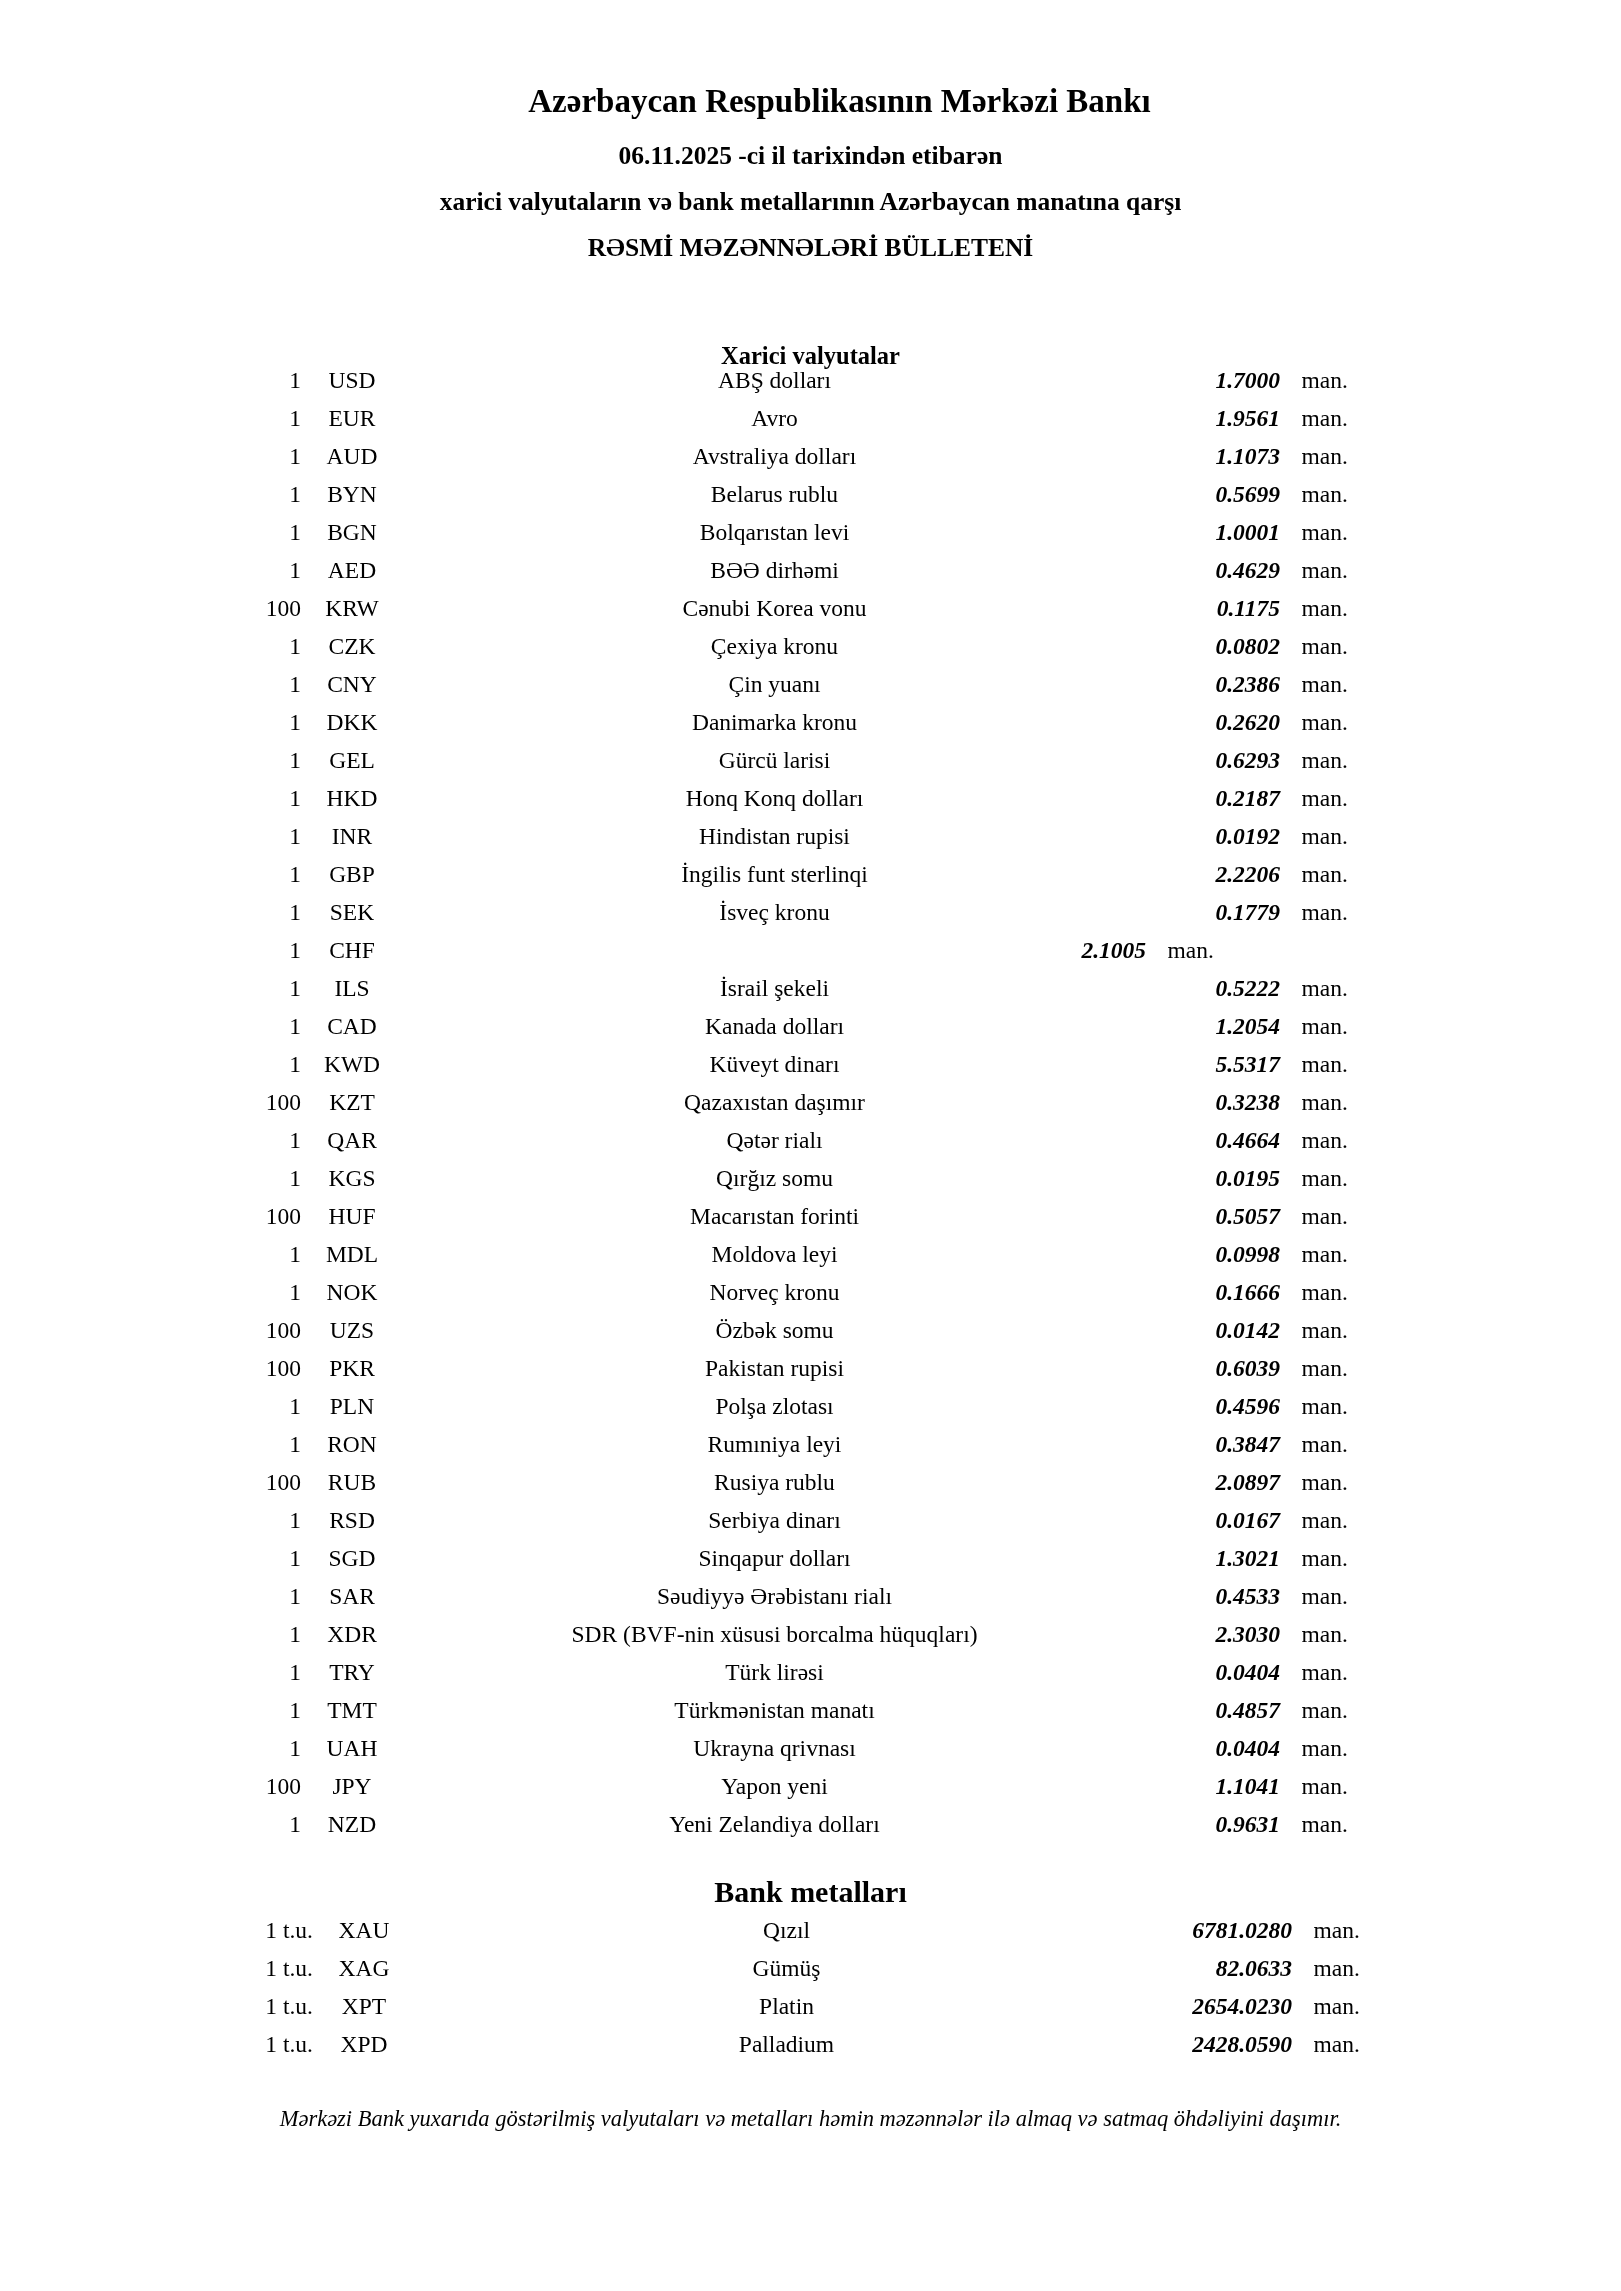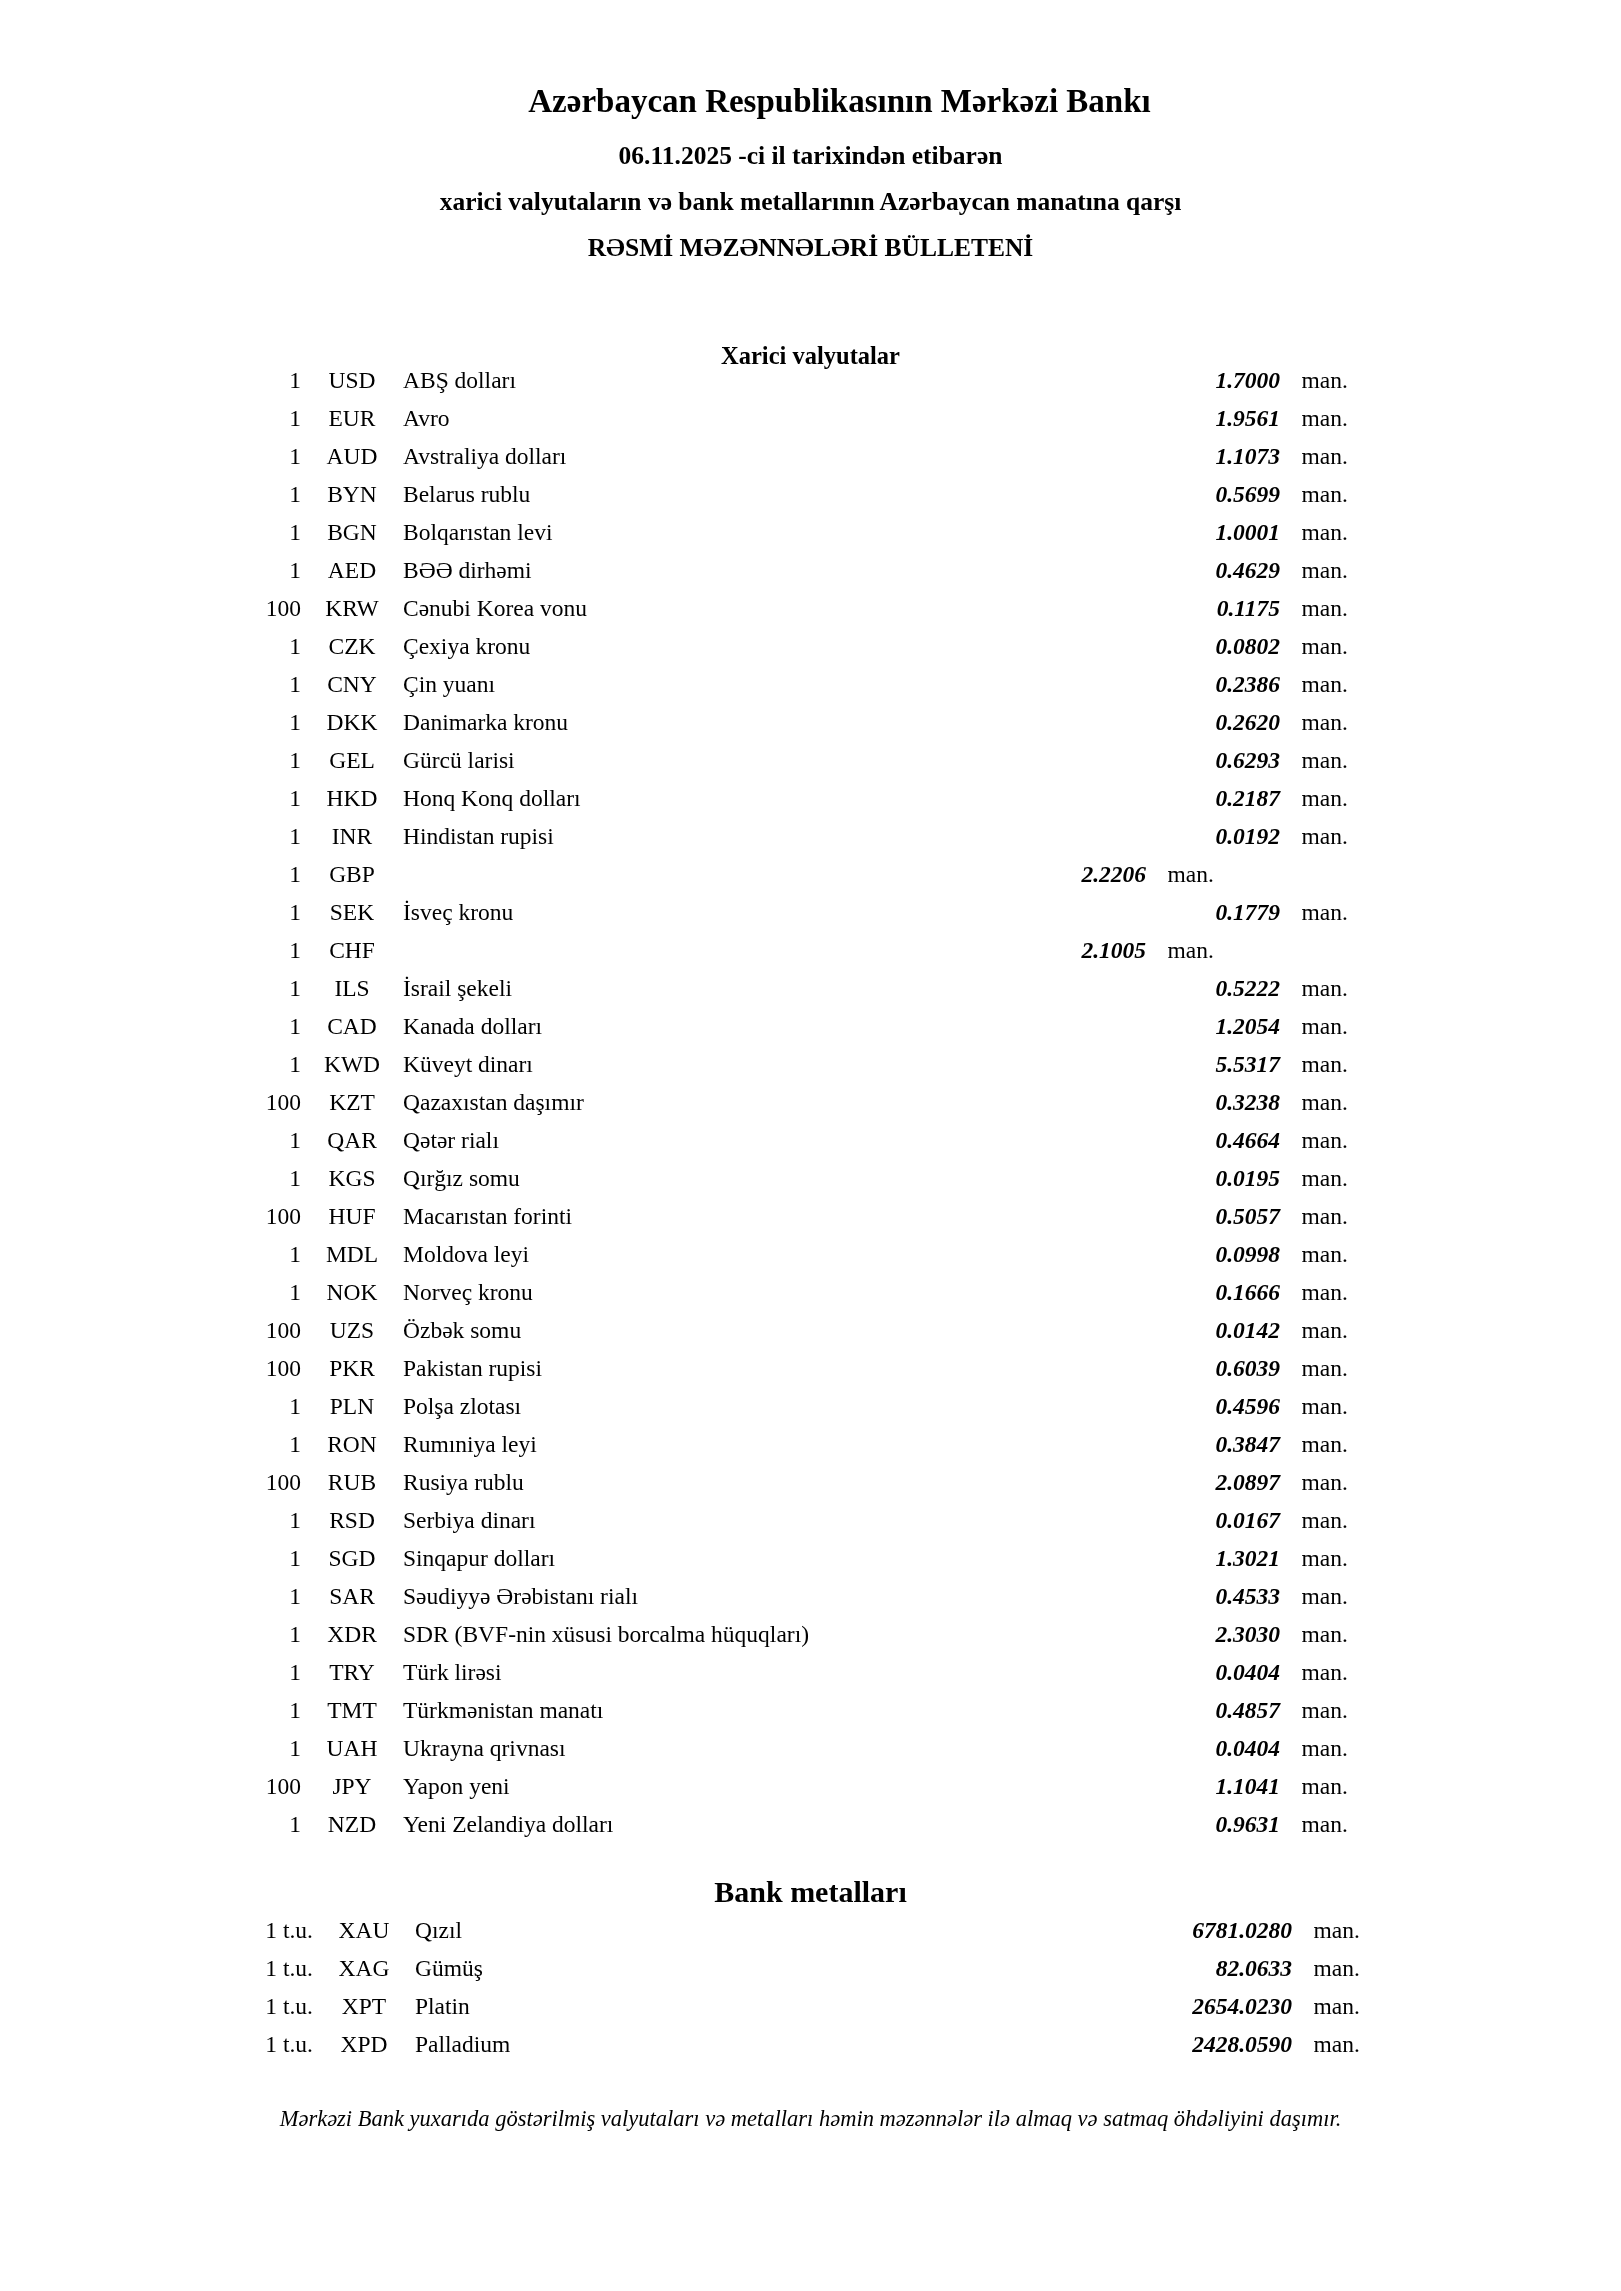--- a/index.html
+++ b/index.html
@@ -71,21 +71,21 @@
   .row {
     display: grid;
     grid-template-columns: 301px 102px 743px 134px 1fr;
     height: 38px;
     align-items: center;
     font-size: 23.5px;
     line-height: 1;
   }
   .cell-nominal { text-align: right; }
   .cell-code    { text-align: center; }
-  .cell-name    { text-align: left; white-space: nowrap; }
+  .cell-name    { text-align: center; white-space: nowrap; }
   .cell-rate    { text-align: right; font-weight: bold; font-style: italic; }
   .cell-unit    { text-align: left; padding-left: 21.6px; }
   .footer-note {
     top: 2105px;
     font-size: 22.5px;
     font-style: italic;
     line-height: 27.4px;
   }
 </style>
 </head>
@@ -191,20 +191,21 @@
       <div class="row">
         <div class="cell-nominal">1</div>
         <div class="cell-code">INR</div>
         <div class="cell-name">Hindistan rupisi</div>
         <div class="cell-rate">0.0192</div>
         <div class="cell-unit">man.</div>
       </div>
       <div class="row">
         <div class="cell-nominal">1</div>
         <div class="cell-code">GBP</div>
+        <div class="cell-name">İngilis funt sterlinqi</div>
         <div class="cell-rate">2.2206</div>
         <div class="cell-unit">man.</div>
       </div>
       <div class="row">
         <div class="cell-nominal">1</div>
         <div class="cell-code">SEK</div>
         <div class="cell-name">İsveç kronu</div>
         <div class="cell-rate">0.1779</div>
         <div class="cell-unit">man.</div>
       </div>

